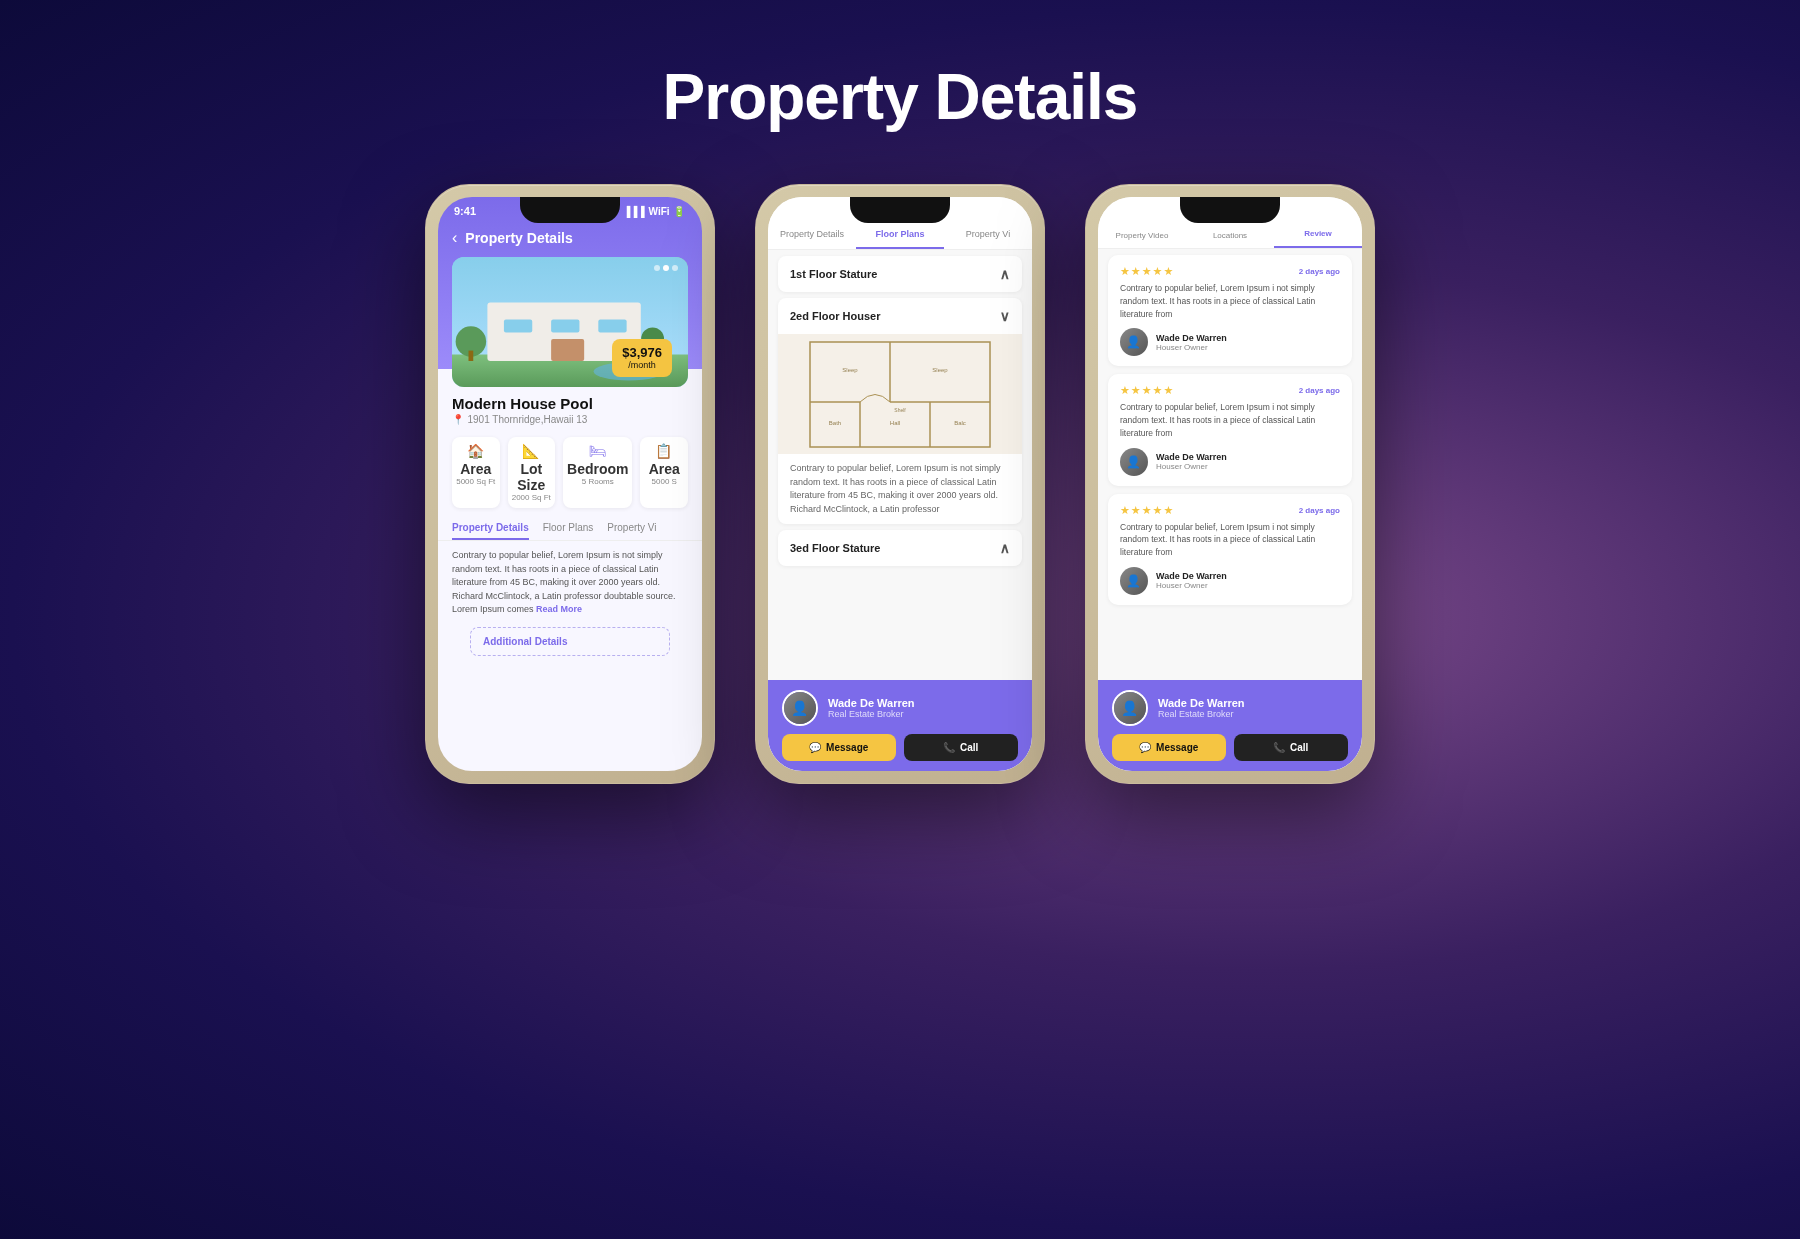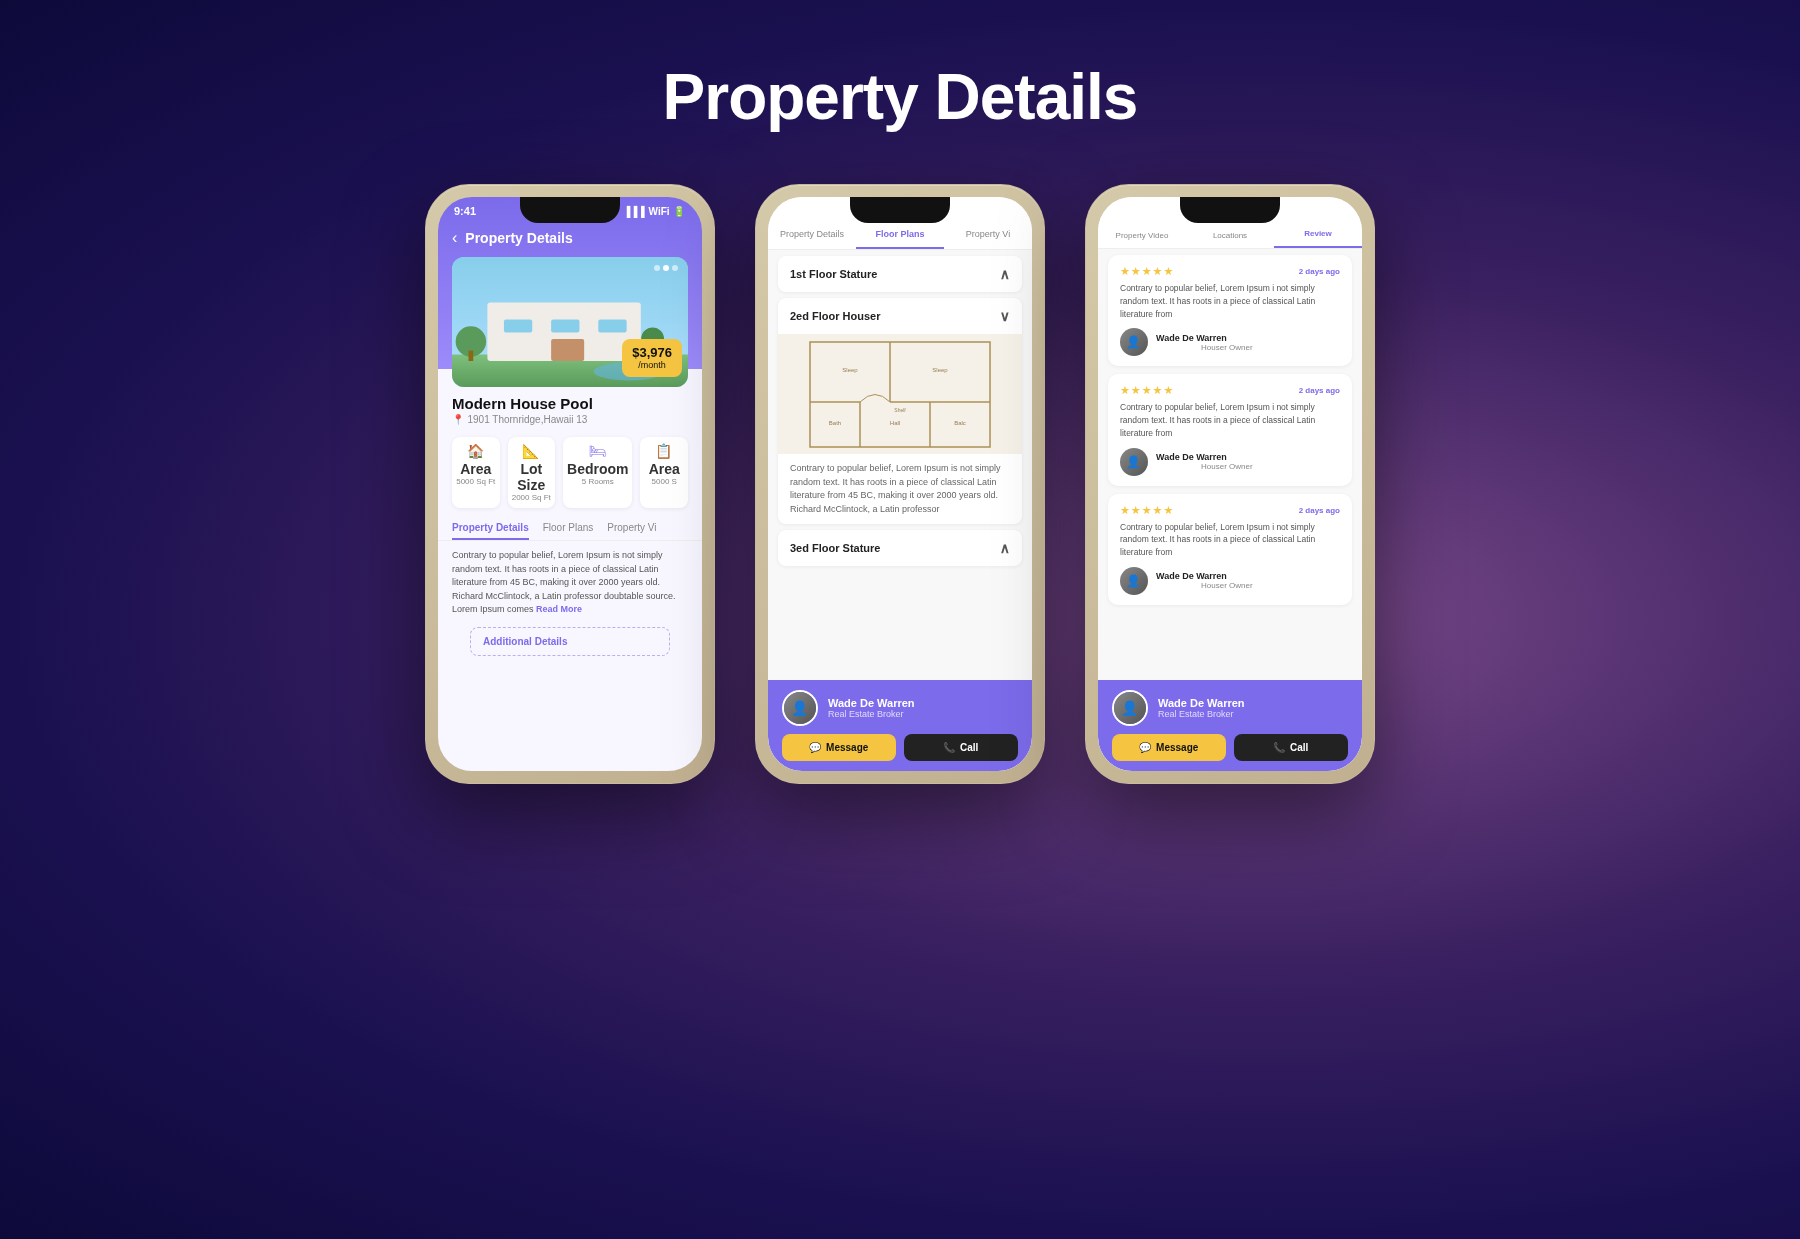--- a/index.html
+++ b/index.html
@@ -101,21 +101,21 @@
       width: 100%;
       height: 100%;
       display: flex;
       align-items: center;
       justify-content: center;
       position: relative;
     }
     .price-badge {
       position: absolute;
       bottom: 10px;
-      right: 6px;
+      right: 16px;
       background: #f5c542;
       color: #111;
       font-size: 13px;
       font-weight: 800;
       padding: 6px 10px;
       border-radius: 8px;
       line-height: 1.2;
       text-align: center;
     }
     .price-month { font-size: 9px; font-weight: 400; display: block; }
@@ -349,21 +349,21 @@
       border-radius: 50%;
       background: linear-gradient(135deg, #888, #555);
       overflow: hidden;
       display: flex;
       align-items: center;
       justify-content: center;
       font-size: 12px;
       color: #fff;
     }
     .reviewer-name { font-size: 9px; font-weight: 700; color: #222; }
-    .reviewer-role { font-size: 8px; color: #888; margin-left: 45px; }
+    .reviewer-role { font-size: 8px; color: #888; }
 
     
     .fp-room {
       fill: none;
       stroke: #8b6914;
       stroke-width: 1.5;
     }
     .fp-label {
       font-size: 6px;
       fill: #6b5010;

